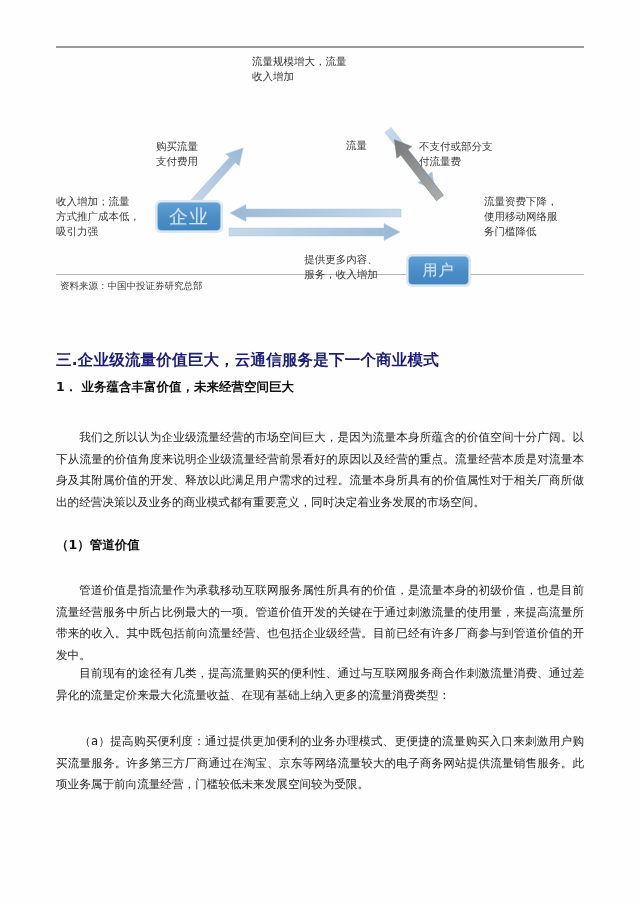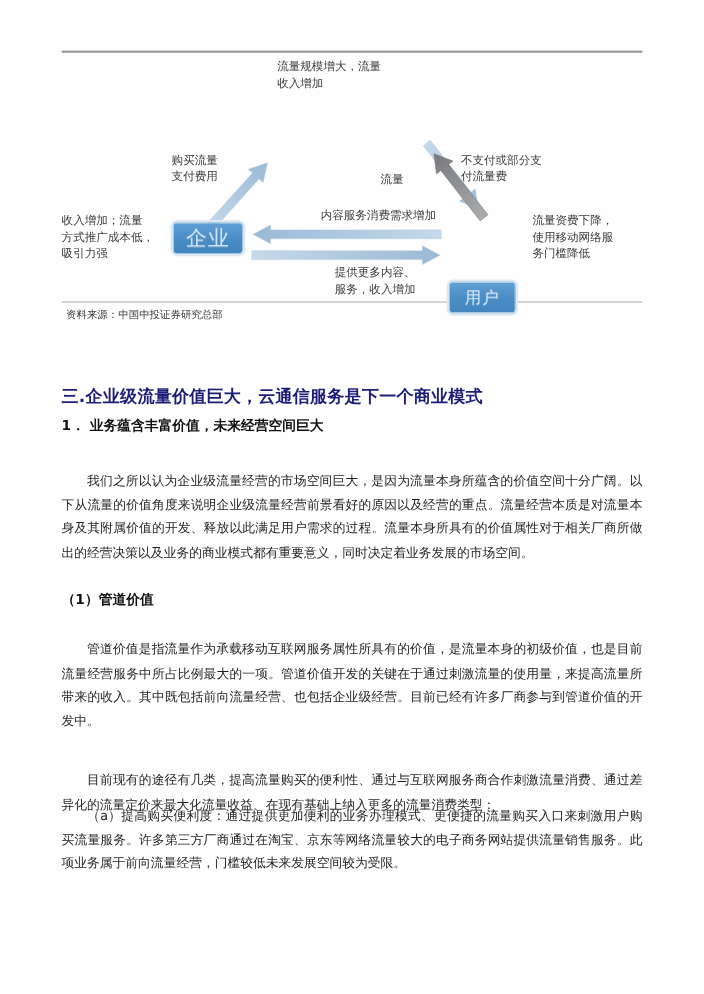--- a/index.html
+++ b/index.html
@@ -81,25 +81,25 @@
   .lbl {
     position: absolute;
     font-size: 10.5px;
     line-height: 15px;
     color: #3a3a3a;
     white-space: pre-line;
   }
   #lbl-top     { left: 196px; top: 8px;  width: 130px; }
   #lbl-buy     { left: 100px; top: 93px; width: 90px;  }
   #lbl-left    { left: 0px;   top: 148px; width: 100px; }
-  #lbl-flow    { left: 290px; top: 110px; width: 50px; }
+  #lbl-flow    { left: 290px; top: 92px; width: 50px; }
   #lbl-nopay   { left: 363px; top: 93px; width: 100px; }
   #lbl-right   { left: 428px; top: 148px; width: 100px; }
   #lbl-mid-up  { left: 193px; top: 143px; width: 190px; text-align:center;}
-  #lbl-mid-dn  { left: 200px; top: 195px; width: 170px; text-align:center;}
+  #lbl-mid-dn  { left: 200px; top: 206px; width: 170px; text-align:center;}
 
   .source {
     position: absolute;
     left: 4px; top: 234px;
     font-size: 9.5px;
     color: #3a3a3a;
   }
 
   .arrowsvg {
     position: absolute;
@@ -135,22 +135,22 @@
     position: absolute;
     left: 56px;
     width: 528px;
     font-size: 11.6px;
     line-height: 21.5px;
     color: #1f1f1f;
     text-align: justify;
     text-indent: 2em;
   }
   #para-1 { top: 427px; }
-  #para-2 { top: 580px; }
-  #para-3 { top: 663px; margin-top: 36px; }
+  #para-2 { top: 580px; font-family: Liberation Mono, monospace; }
+  #para-3 { top: 663px; }
   #para-4 { top: 731px; }
 </style>
 </head>
 <body>
 
 <div class="page">
 
   <div class="figure">
 
     <div class="rule-top"></div>
@@ -198,21 +198,20 @@
 支付费用</div>
     <div class="lbl" id="lbl-left">收入增加；流量
 方式推广成本低，
 吸引力强</div>
     <div class="lbl" id="lbl-flow">流量</div>
     <div class="lbl" id="lbl-nopay">不支付或部分支
 付流量费</div>
     <div class="lbl" id="lbl-right">流量资费下降，
 使用移动网络服
 务门槛降低</div>
-    <div class="lbl" id="lbl-mid-up">内容服务消费需求增加</div>
     <div class="lbl" id="lbl-mid-dn">提供更多内容、
 服务，收入增加</div>
 
     <div class="source">资料来源：中国中投证券研究总部</div>
   </div>
 
   <div class="h-section" id="heading-main">三.企业级流量价值巨大，云通信服务是下一个商业模式</div>
 
   <div class="h-sub" id="heading-1">1． 业务蕴含丰富价值，未来经营空间巨大</div>
 

